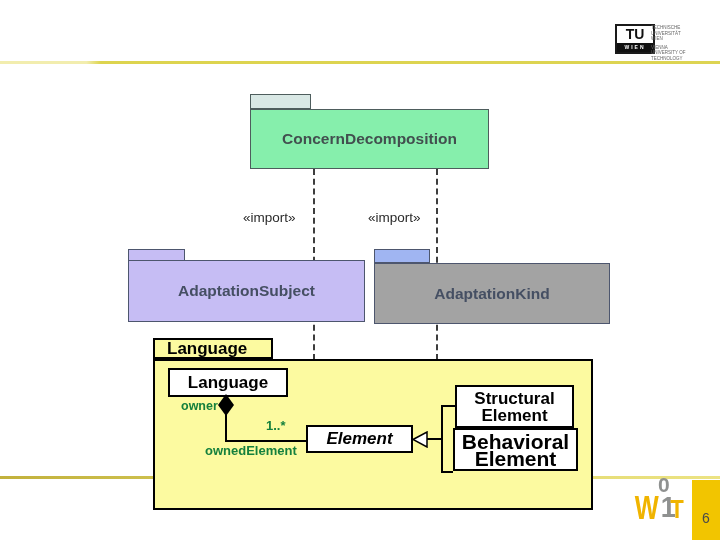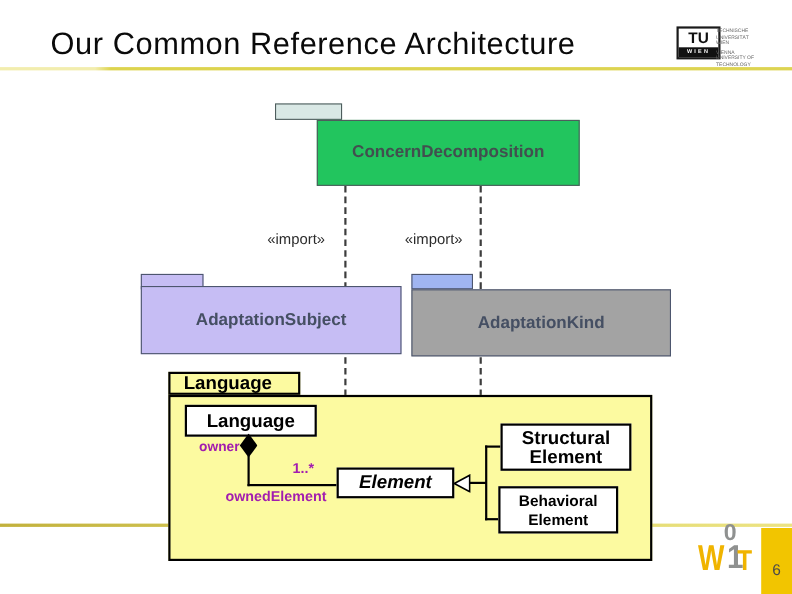--- a/index.html
+++ b/index.html
@@ -33,41 +33,41 @@
   .pkg-body{display:flex;align-items:center;justify-content:center;}
   .pkg-label{font-weight:700;font-size:15.5px;}
   .dash{position:absolute;width:0;border-left:2px dashed #3d3d3d;z-index:1;}
   .import-label{position:absolute;font-size:13.5px;color:#2b2b2b;z-index:2;}
   .cls{
     position:absolute;box-sizing:border-box;background:#fff;border:2px solid #000;
     display:flex;align-items:center;justify-content:center;text-align:center;
     font-weight:700;color:#000;z-index:4;
   }
   .line{position:absolute;background:#000;z-index:3;}
-  .small-label{position:absolute;color:#a21caf;z-index:4;white-space:nowrap;}
+  .small-label{position:absolute;color:#15803d;z-index:4;white-space:nowrap;}
   
   .concern-tab{left:250px;top:94px;width:61px;height:15px;border:1.5px solid #4e5d5d;background:#d9e8e5;z-index:2;}
   .concern-body{left:250px;top:109px;width:239px;height:60px;border:1.5px solid #4e5d5d;z-index:2;}
   .concern-body .pkg-label{color:#424f4f;}
   .subject-tab{left:128px;top:249px;width:57px;height:14px;border:1.5px solid #4d566e;background:#c6bdf4;z-index:2;}
   .subject-body{left:128px;top:260px;width:237px;height:62px;border:1.5px solid #4d566e;z-index:2;}
   .kind-tab{left:374px;top:249px;width:56px;height:14px;border:1.5px solid #4d566e;background:#a0b5f2;z-index:2;}
   .kind-body{left:374px;top:263px;width:236px;height:61px;border:1.5px solid #4d566e;z-index:2;}
   .subject-body .pkg-label,.kind-body .pkg-label{color:#454f63;}
   .lang-tab{
     left:153px;top:338px;width:120px;height:21px;border:2px solid #000;background:#fcfaa0;
     z-index:2;display:flex;align-items:center;
   }
   .lang-tab .pkg-label{font-size:17px;color:#000;padding-left:12px;}
   .lang-body{left:153px;top:359px;width:440px;height:151px;border:2px solid #000;z-index:2;}
   
   .language-class{left:168px;top:368px;width:120px;height:29px;font-size:17px;}
   .element-class{left:306px;top:425px;width:107px;height:28px;font-size:17px;font-style:italic;}
   .structural-class{left:455px;top:385px;width:119px;height:43px;font-size:17px;line-height:17px;}
-  .behavioral-class{left:453px;top:442px;width:109px;height:43px;font-size:14px;line-height:17px;}
+  .behavioral-class{left:453px;top:428px;width:125px;height:43px;font-size:21px;line-height:17px;}
   .owner-label{left:181px;top:399px;font-size:12.5px;font-weight:600;}
   .mult-label{left:266px;top:418px;font-size:13px;font-weight:600;}
   .owned-label{left:205px;top:443px;font-size:13px;font-weight:600;}
   .diamond{position:absolute;left:218px;top:394px;z-index:4;line-height:0;}
   .tri{position:absolute;left:412px;top:431px;z-index:4;line-height:0;}
   
   .rule-bottom{
     position:absolute;left:0;top:476px;width:720px;height:3px;z-index:0;
     background:linear-gradient(to right,#c2b13c 0%,#ded668 55%,#ece383 100%);
   }
@@ -78,21 +78,20 @@
   .wit-w{left:2px;top:22px;font-size:31px;color:#f0b400;transform:scale(0.82,1.05);}
   .wit-zero{left:28px;top:4px;font-size:21px;color:#8f9190;}
   .wit-one{left:30px;top:22px;font-size:30px;color:#8f9190;transform:scale(0.9,1.0);}
   .wit-t{left:39px;top:26px;font-size:26px;color:#f0b400;transform:scale(0.85,1.0);}
 </style>
 </head>
 <body>
 
 <div class="slide">
 
-  <div class="title">Our Common Reference Architecture</div>
   <div class="tu-logo">
     <div class="tu-box">
       <span class="tu-acronym">TU</span>
       <span class="tu-city">WIEN</span>
     </div>
     <div class="tu-lines">
       <div class="grp">
         <div>TECHNISCHE</div>
         <div>UNIVERSITÄT</div>
         <div>WIEN</div>
@@ -105,21 +104,21 @@
     </div>
   </div>
   <div class="rule-top"></div>
 
   <div class="dash" style="left:313px;top:169px;height:191px;"></div>
   <div class="dash" style="left:436px;top:169px;height:191px;"></div>
   <span class="import-label" style="left:243px;top:210px;">«import»</span>
   <span class="import-label" style="left:368px;top:210px;">«import»</span>
 
   <div class="pkg-tab concern-tab"></div>
-  <div class="pkg-body concern-body" style="background-color: #22c55e; margin-left: 38px;">
+  <div class="pkg-body concern-body" style="background-color: #86efac;">
     <span class="pkg-label">ConcernDecomposition</span>
   </div>
 
   <div class="pkg-tab subject-tab"></div>
   <div class="pkg-body subject-body" style="background-color: rgb(198, 189, 244);">
     <span class="pkg-label">AdaptationSubject</span>
   </div>
 
   <div class="pkg-tab kind-tab"></div>
   <div class="pkg-body kind-body" style="background-color: #a3a3a3;">

